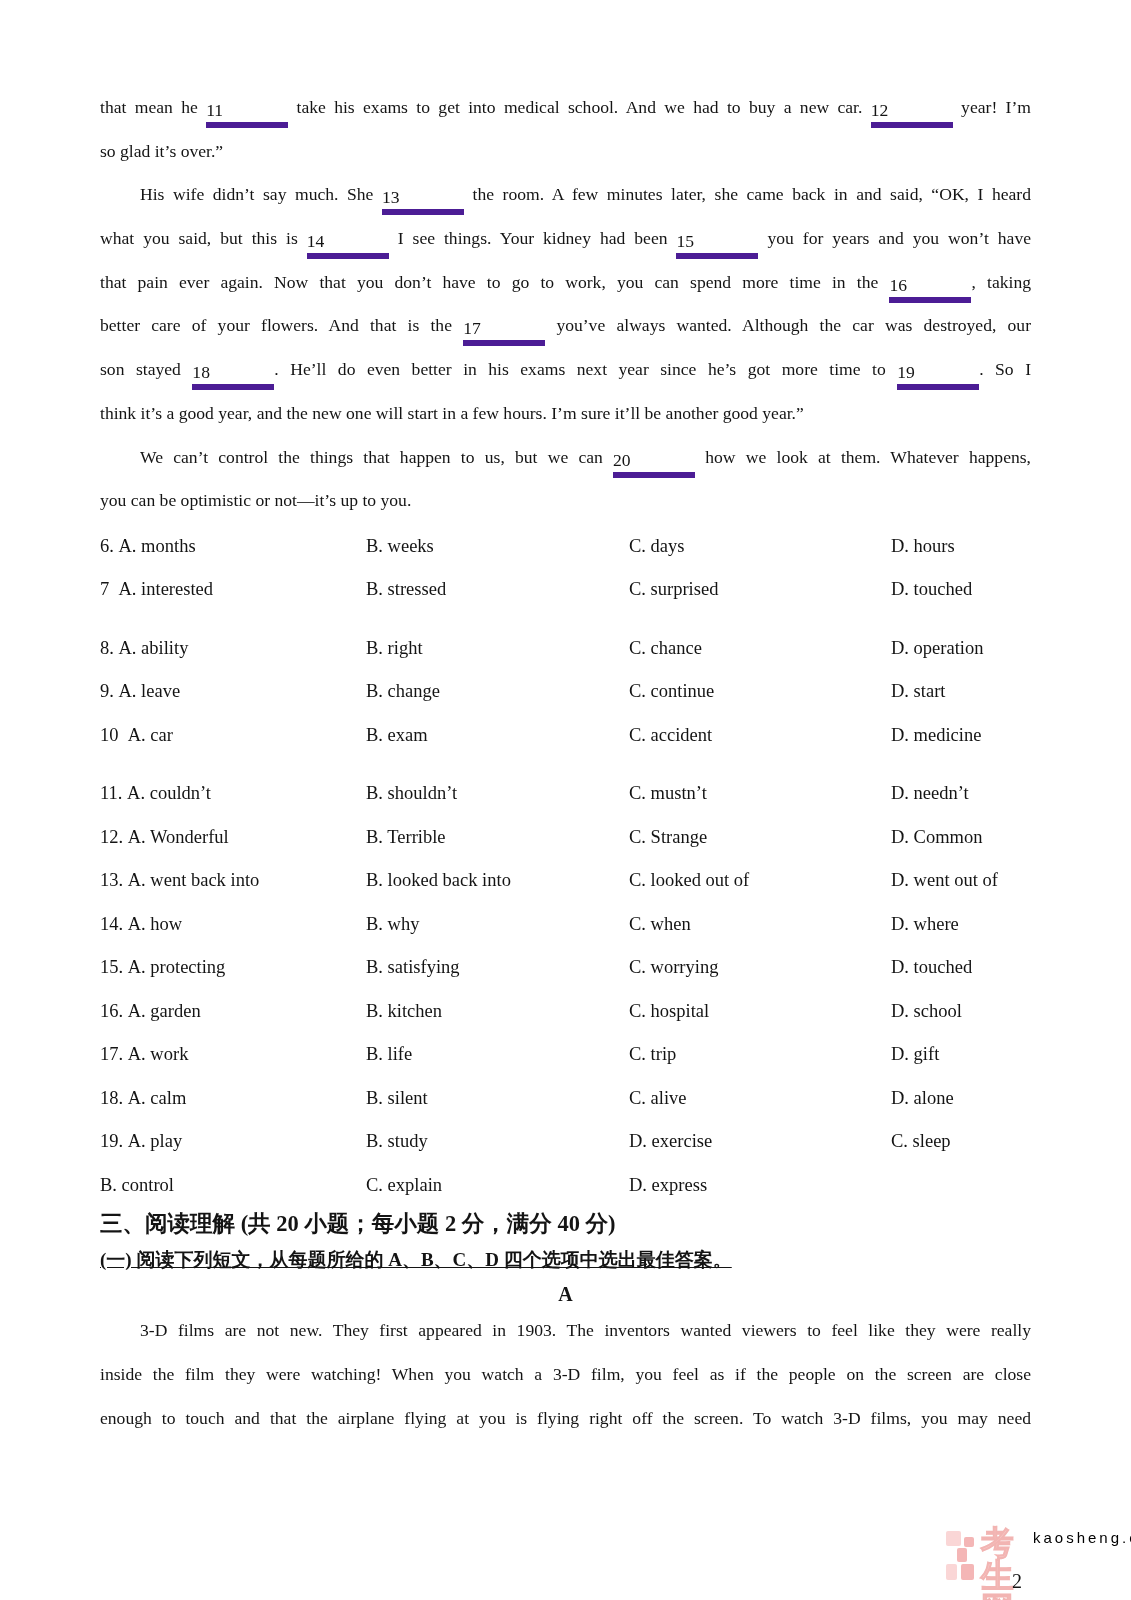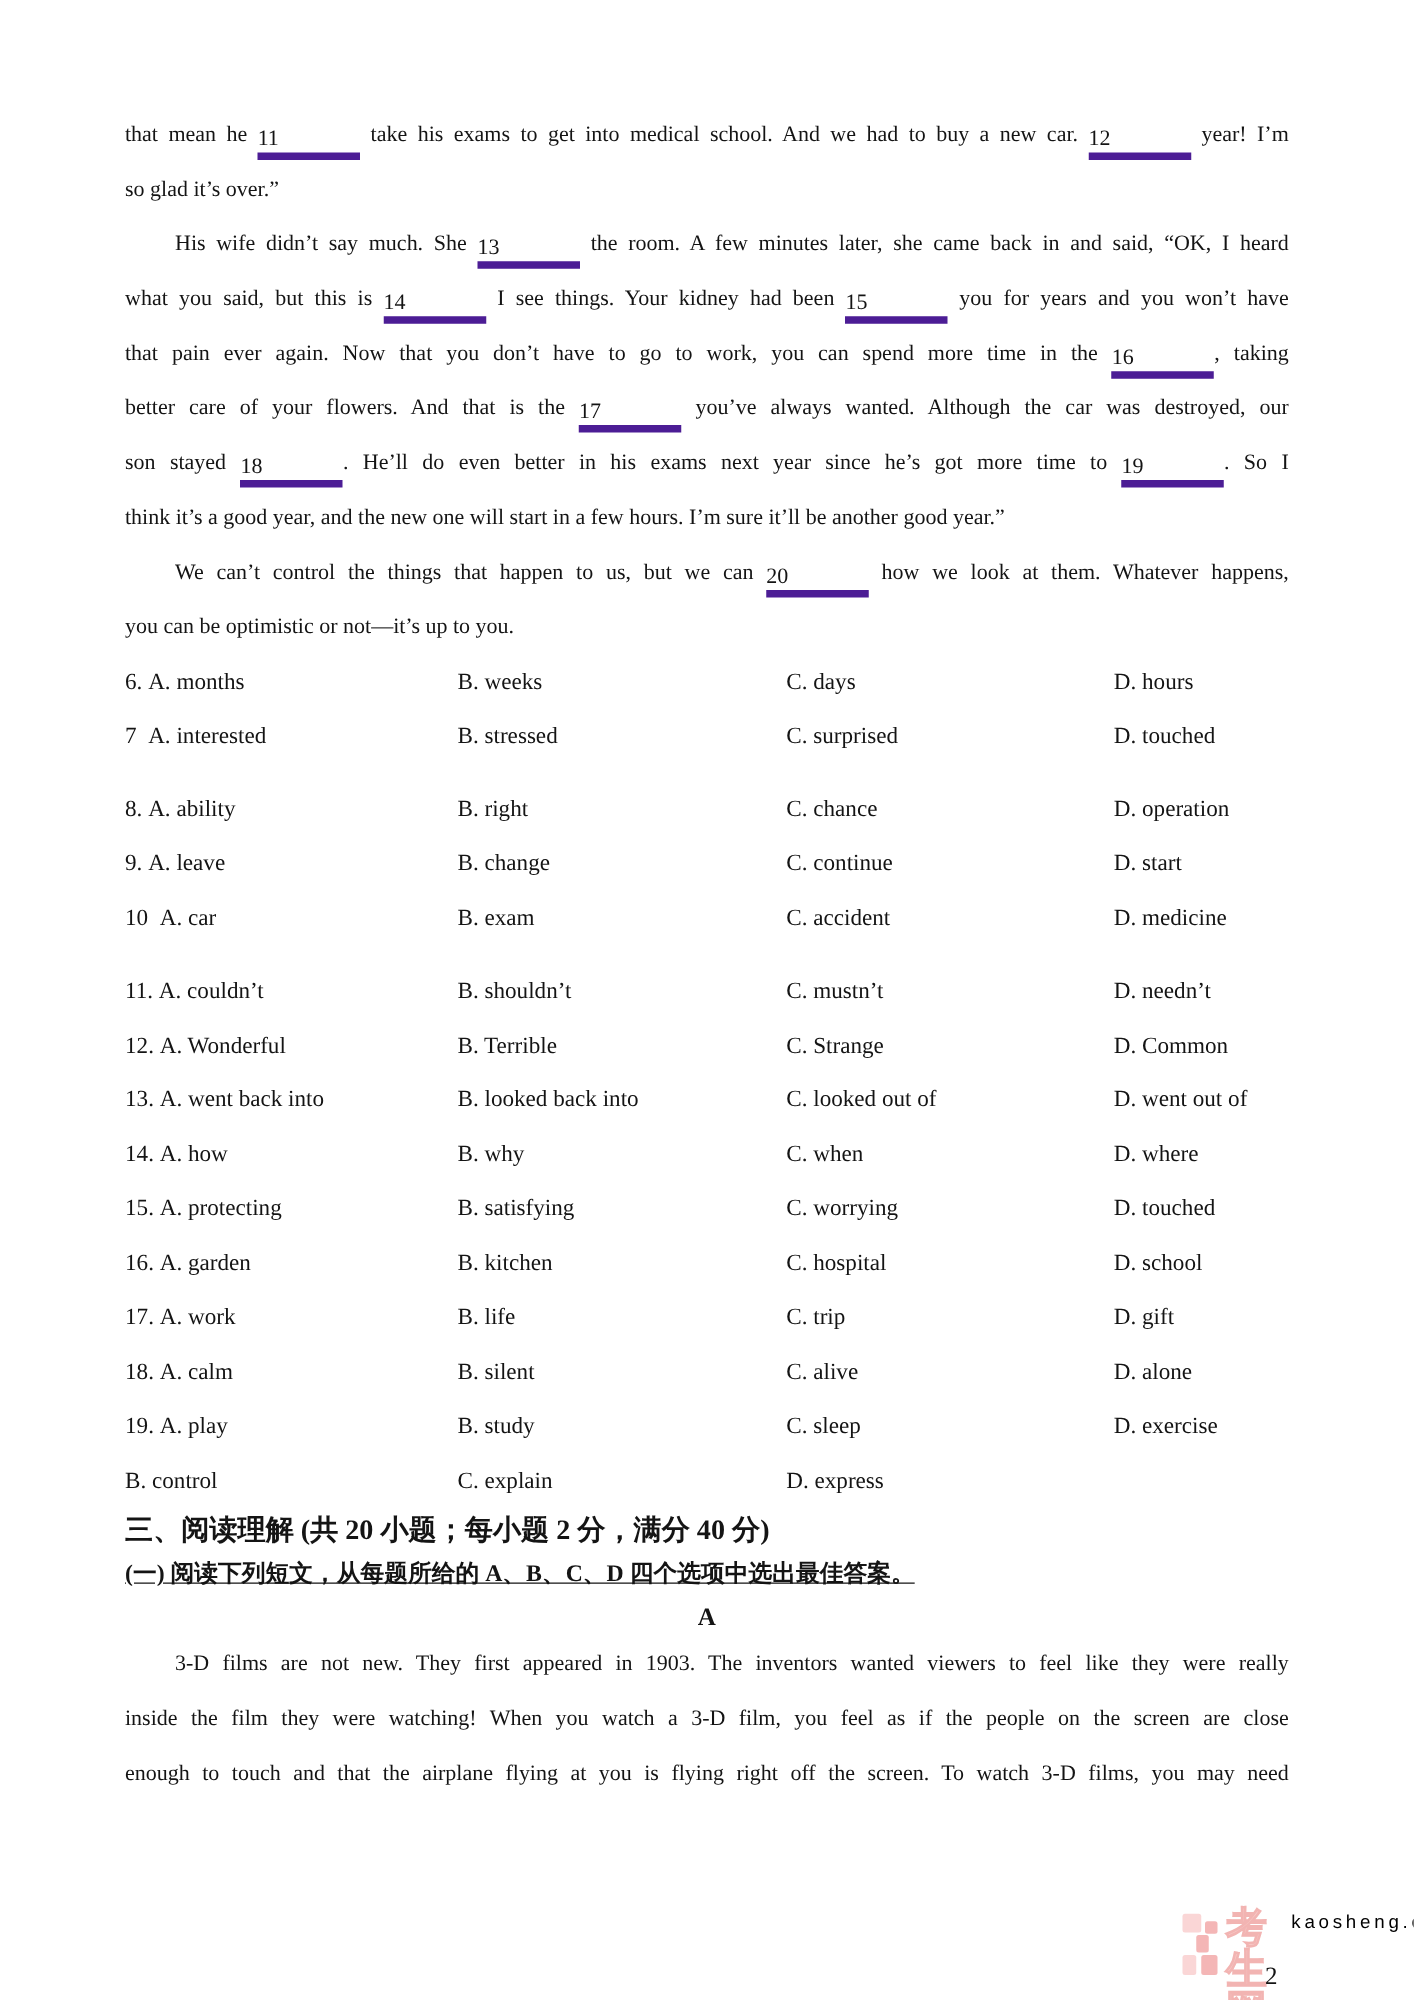--- a/index.html
+++ b/index.html
@@ -209,22 +209,22 @@
         </div>
         <div class="opt-row">
           <div class="opt-cell">18.&nbsp;A. calm</div>
           <div class="opt-cell">B. silent</div>
           <div class="opt-cell">C. alive</div>
           <div class="opt-cell">D. alone</div>
         </div>
         <div class="opt-row">
           <div class="opt-cell">19.&nbsp;A. play</div>
           <div class="opt-cell">B. study</div>
+          <div class="opt-cell">D. exercise</div>
           <div class="opt-cell">C. sleep</div>
-          <div class="opt-cell">D. exercise</div>
         </div>
         <div class="opt-row">
           <div class="opt-cell">B. control</div>
           <div class="opt-cell">C. explain</div>
           <div class="opt-cell">D. express</div>
         </div>
       </div>
     <div class="sec-heading">三、阅读理解 (共 20 小题；每小题 2 分，满分 40 分)</div>
     <div class="sec-instruction">(一) 阅读下列短文，从每题所给的 A、B、C、D 四个选项中选出最佳答案。</div>
     <div class="passage-label">A</div>

